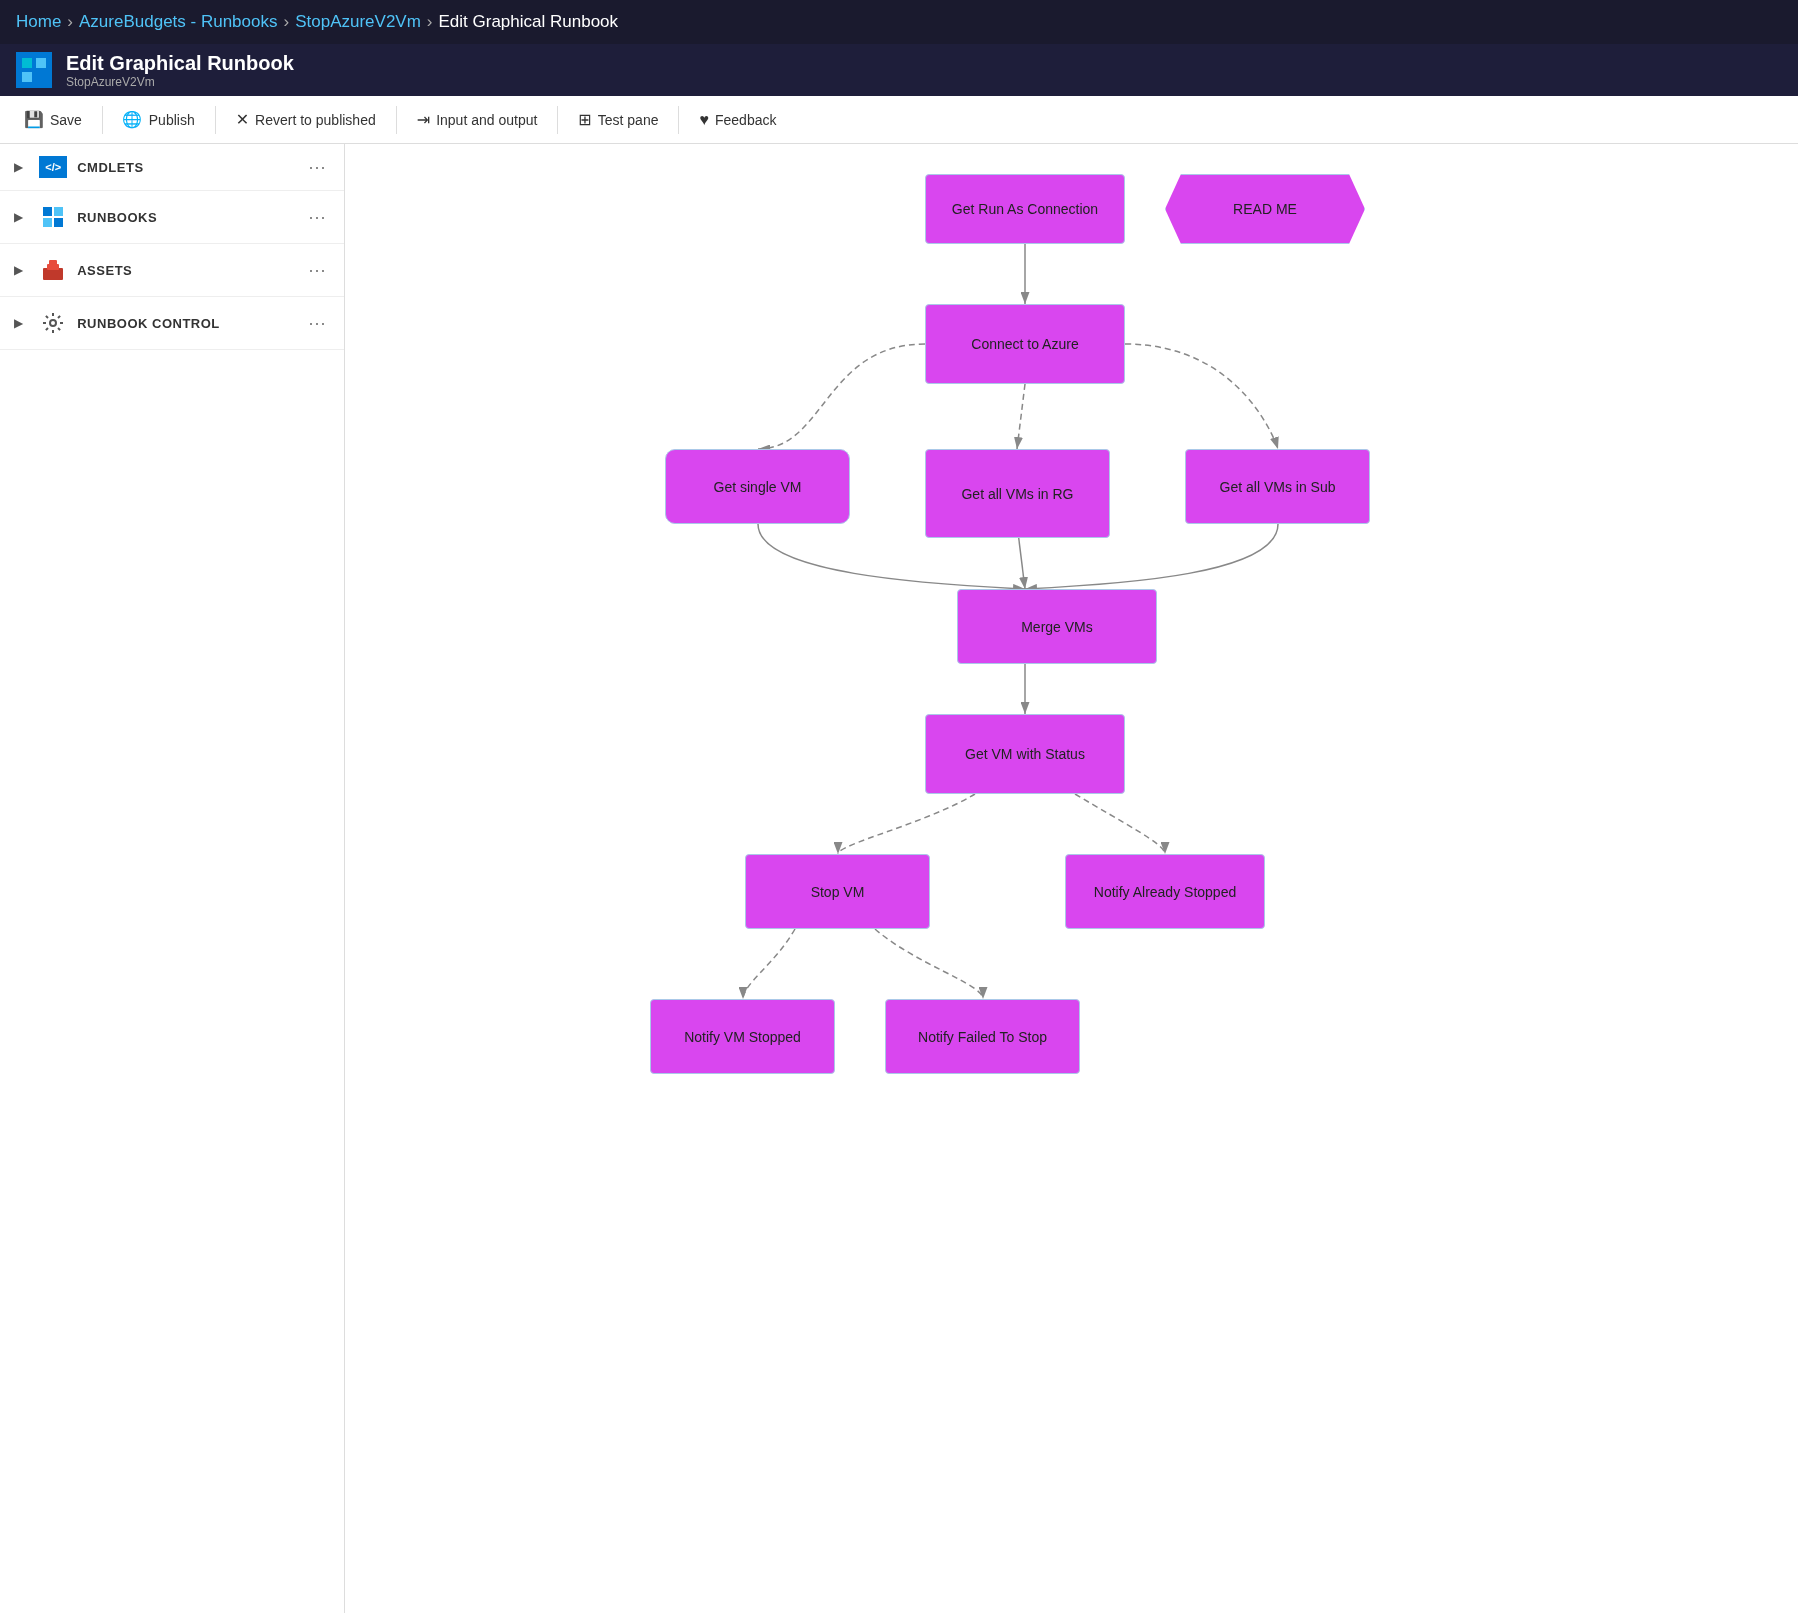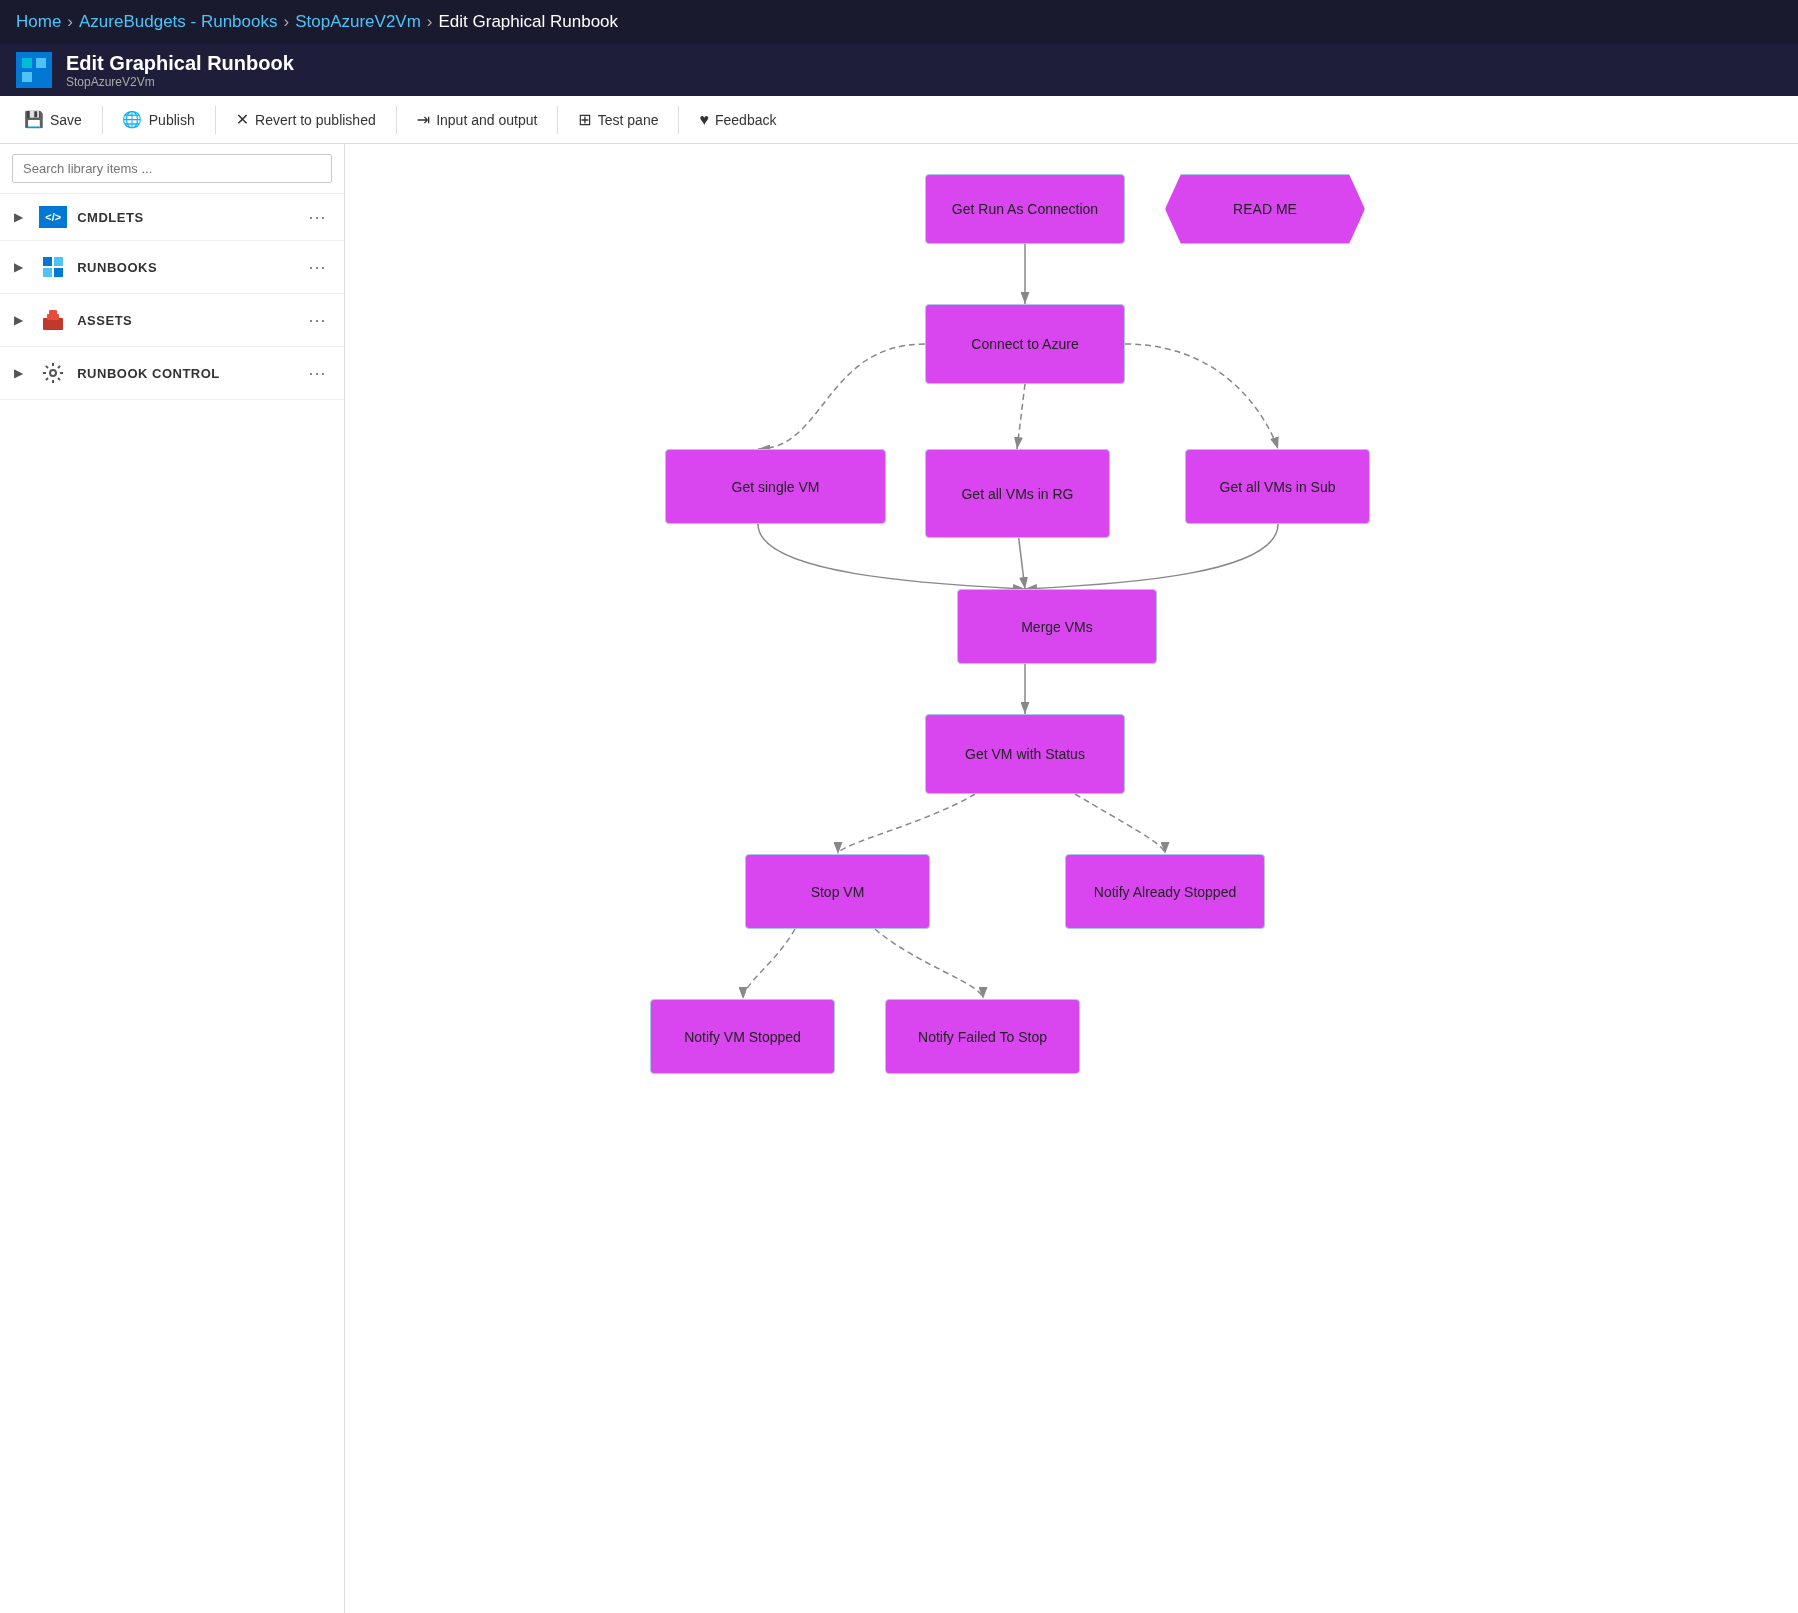--- a/index.html
+++ b/index.html
@@ -212,23 +212,20 @@
   <div class="toolbar-sep"></div>
   <button class="toolbar-btn">
     <span class="toolbar-icon">♥</span>
     <span>Feedback</span>
   </button>
 </div>
 
 <div class="main-layout">
 
   <div class="sidebar">
-    <div class="search-box">
-      <input type="text" placeholder="Search library items ..." style="">
-    </div>
     <div class="sidebar-items">
 
       <div class="sidebar-category">
         <div class="cat-left">
           <span class="cat-arrow">▶</span>
           <div class="cat-icon cmdlets" style="width:28px;height:22px;display:flex;align-items:center;justify-content:center;font-size:11px;font-weight:bold;color:#fff;background:#0078d4;">&lt;/&gt;</div>
           <span class="cat-label">CMDLETS</span>
         </div>
         <span class="cat-more">···</span>
       </div>
@@ -325,21 +322,21 @@
       </div>
 
       <div class="flow-node" style="left:820px; top:30px; width:200px; height:70px; clip-path: polygon(8% 0%, 92% 0%, 100% 50%, 92% 100%, 8% 100%, 0% 50%);">
         <span>READ ME</span>
       </div>
 
       <div class="flow-node" style="left:580px; top:160px; width:200px; height:80px;">
         <span>Connect to Azure</span>
       </div>
 
-      <div class="flow-node" style="left:320px; top:305px; width:221px; height:75px;">
+      <div class="flow-node" style="left:320px; top:305px; width:185px; height:75px;border-radius:10px;">
         <span>Get single VM</span>
       </div>
 
       <div class="flow-node" style="left:580px; top:305px; width:185px; height:89px;">
         <span>Get all VMs in RG</span>
       </div>
 
       <div class="flow-node" style="left:840px; top:305px; width:185px; height:75px;">
         <span>Get all VMs in Sub</span>
       </div>

